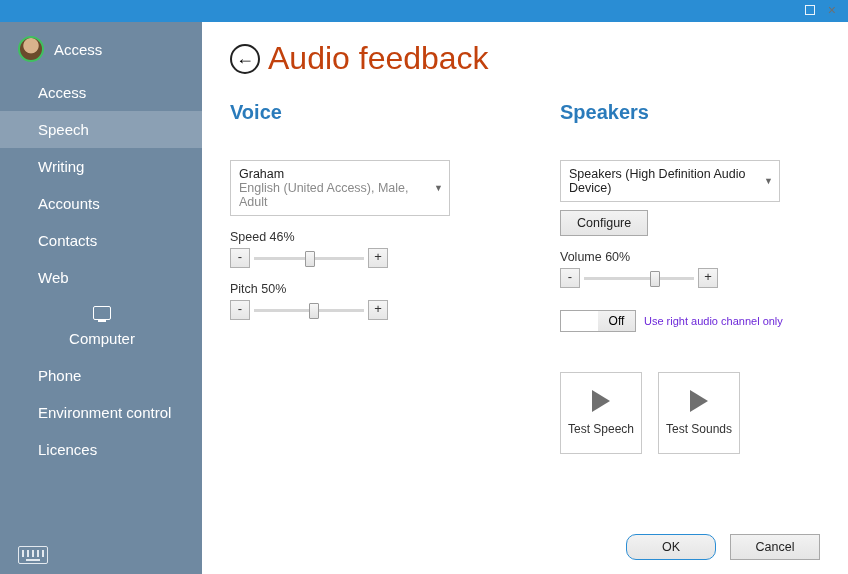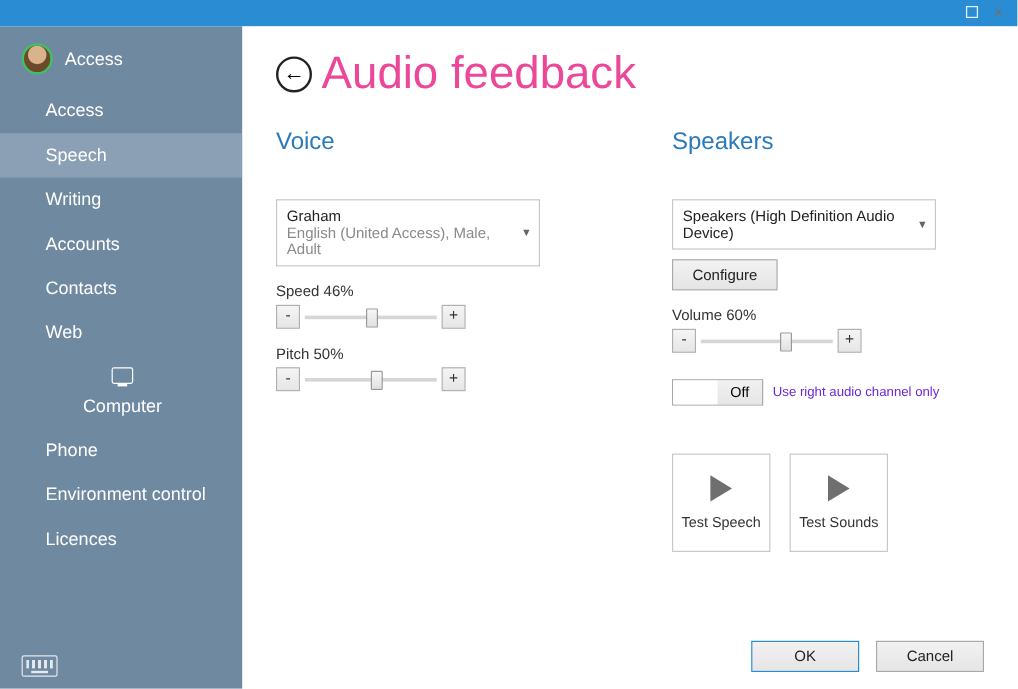--- a/index.html
+++ b/index.html
@@ -18,24 +18,24 @@
   .nav-item.icon-row { display: flex; align-items: center; gap: 10px; padding-left: 18px; flex-direction: column; }
   .computer-icon { width: 18px; height: 14px; border: 1.5px solid #fff; border-radius: 2px; position: relative; }
   .computer-icon::after { content: ""; position: absolute; left: 4px; right: 4px; bottom: -3px; height: 2px; background: #fff; }
   .keyboard-icon { width: 30px; height: 18px; border: 1.5px solid #e3e9ef; border-radius: 2px; position: relative; margin: 0 0 10px 18px; }
   .keyboard-icon::before { content: ""; position: absolute; inset: 3px 3px 6px 3px; background:
     repeating-linear-gradient(to right, #e3e9ef 0 2px, transparent 2px 5px); }
   .keyboard-icon::after { content: ""; position: absolute; left: 7px; right: 7px; bottom: 2px; height: 2px; background: #e3e9ef; }
   .main { flex: 1; background: #fff; position: relative; padding: 18px 28px 0 28px; }
   .page-header { display: flex; align-items: center; gap: 8px; margin-bottom: 24px; }
   .back-btn { width: 30px; height: 30px; border: 2px solid #222; border-radius: 50%; display: flex; align-items: center; justify-content: center; font-size: 18px; cursor: pointer; background: #fff; }
-  .page-title { font-size: 38px; font-weight: 300; color: #ec4899; }
+  .page-title { font-size: 32px; font-weight: 300; color: #c2410c; }
   .columns { display: flex; gap: 70px; }
   .col { flex: 0 0 260px; }
-  .section-title { color: #2a7bbb; font-size: 20px; font-weight: 400; margin-bottom: 18px; }
+  .section-title { color: #2a7bbb; font-size: 20px; font-weight: 700; margin-bottom: 18px; }
   .dropdown { border: 1px solid #c9c9c9; padding: 6px 20px 6px 8px; font-size: 12.5px; color: #333; position: relative; cursor: pointer; min-height: 38px; width: 220px; margin-top: 36px; }
   .dropdown .name { color: #222; }
   .dropdown .detail { color: #8a8a8a; }
   .dropdown .caret { position: absolute; right: 6px; top: 50%; transform: translateY(-50%); color: #666; font-size: 9px; }
   .slider-group { margin-top: 14px; }
   .slider-label { font-size: 12.5px; color: #333; margin-bottom: 4px; }
   .slider-row { display: flex; align-items: center; gap: 4px; }
   .step-btn { width: 20px; height: 20px; border: 1px solid #b0b0b0; background: linear-gradient(#f5f5f5,#e6e6e6); font-size: 13px; line-height: 16px; text-align: center; cursor: pointer; color: #333; }
   .slider { position: relative; width: 110px; height: 20px; }
   .track { position: absolute; left: 0; right: 0; top: 9px; height: 3px; background: #d6d6d6; }
@@ -46,21 +46,21 @@
   .toggle .half { flex: 1; display: flex; align-items: center; justify-content: center; }
   .toggle .off { background: linear-gradient(#f2f2f2,#e5e5e5); }
   .toggle .empty { background: #fff; }
   .toggle-label { font-size: 11px; color: #6d28d9; }
   .test-row { display: flex; gap: 16px; margin-top: 40px; }
   .test-tile { width: 82px; height: 82px; border: 1px solid #c9c9c9; display: flex; flex-direction: column; align-items: center; justify-content: center; gap: 10px; cursor: pointer; }
   .play-tri { width: 0; height: 0; border-left: 18px solid #6f6f6f; border-top: 11px solid transparent; border-bottom: 11px solid transparent; }
   .test-tile span { font-size: 12px; color: #333; }
   .footer { position: absolute; right: 28px; bottom: 14px; display: flex; gap: 14px; }
   .footer .btn { width: 90px; text-align: center; }
-  .footer .btn.primary { border-color: #2a8dd4; }
+  .footer .btn.primary { border-color: #2a8dd4; border-radius: 10px; }
 </style>
 </head>
 <body>
 
 <div class="topbar">
   <div class="win-max"></div>
   <div class="win-close">×</div>
 </div>
 
 <div class="app">

